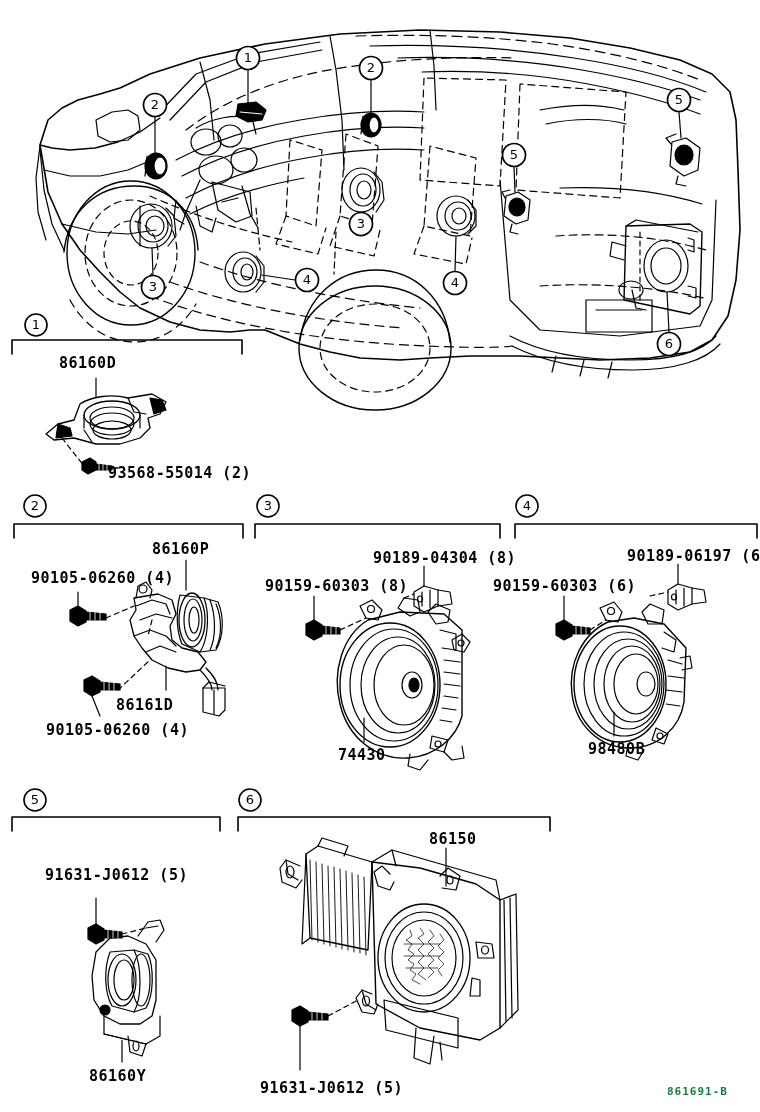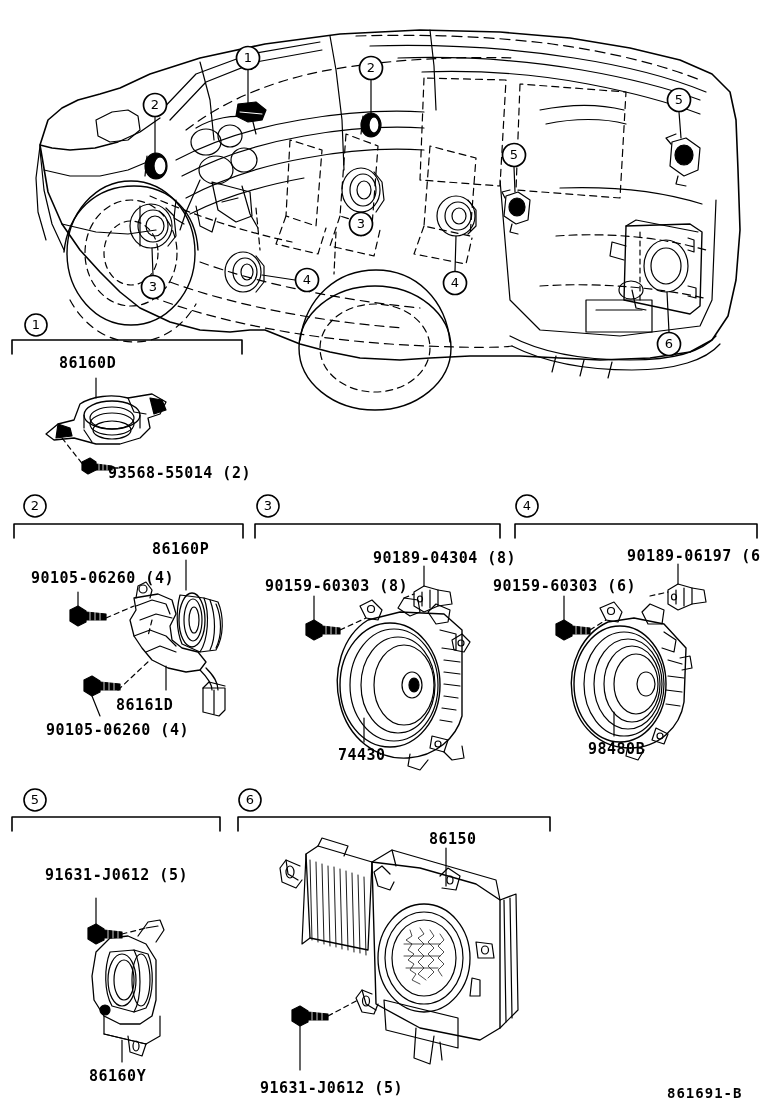--- a/index.html
+++ b/index.html
@@ -17,22 +17,22 @@
     font-size:15px;
     font-weight:bold;
     letter-spacing:0.5px;
     color:#000000;
     white-space:nowrap;
     line-height:1;
   }
   .sheetno{
     position:absolute;
     font-family:"DejaVu Sans Mono","Liberation Mono",monospace;
-    font-size:14px;font-weight:bold;letter-spacing:1px;
-    color:#000000;white-space:nowrap;
+    font-size:11px;font-weight:bold;letter-spacing:1px;
+    color:#15803d;white-space:nowrap;
   }
   .callout-num{
     position:absolute;
     font-family:"DejaVu Sans","Liberation Sans",sans-serif;
     font-size:13px;
     color:#000;
     width:22px;text-align:center;line-height:22px;
     pointer-events:none;
   }
   .sec-num{

